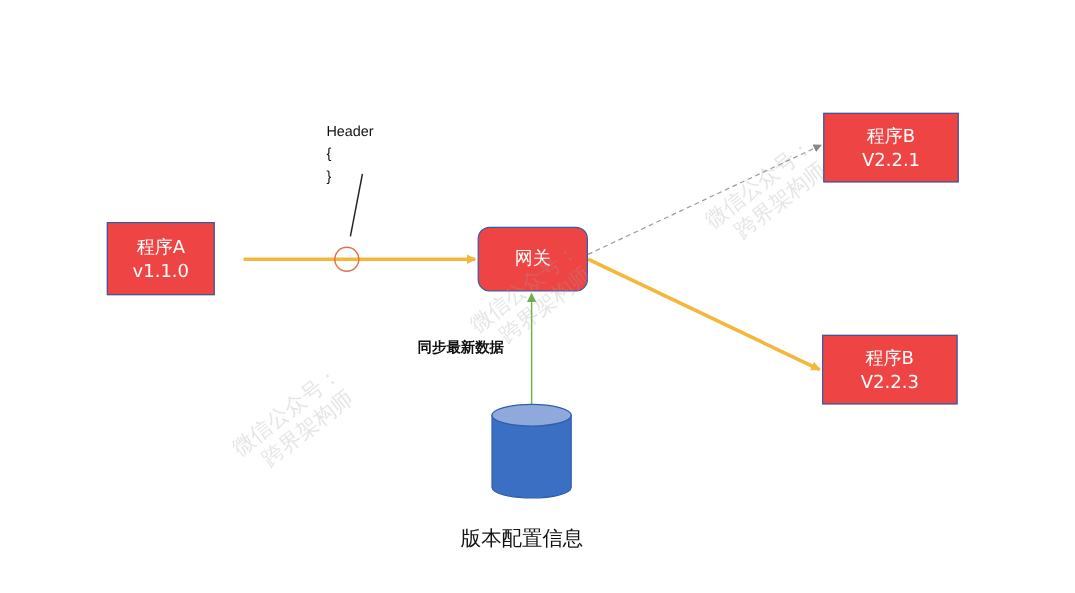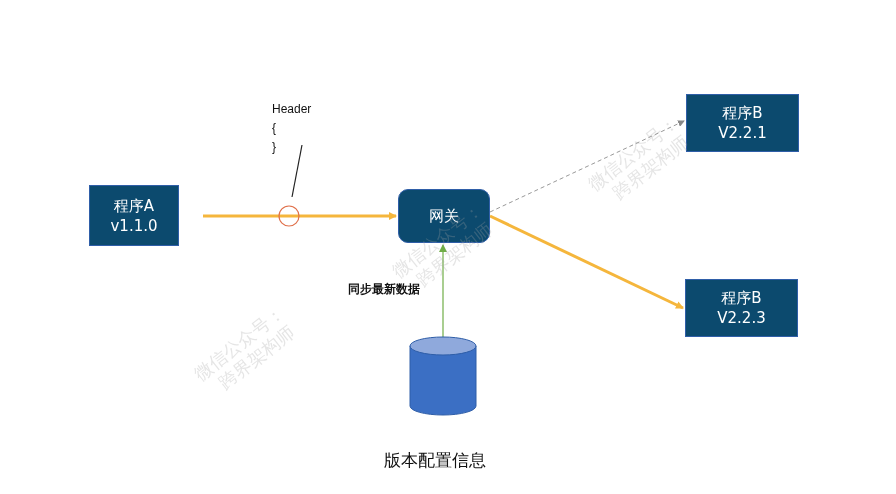--- a/index.html
+++ b/index.html
@@ -1,27 +1,27 @@
 <!DOCTYPE html>
 <html><head>
 <meta charset="utf-8">
 <style>
   html, body { margin:0; padding:0; background:#ffffff; }
   body { width:896px; height:494px; position:relative; overflow:hidden;
          font-family:"DejaVu Sans","Liberation Sans",sans-serif; }
   svg#canvas { position:absolute; left:0; top:0; }
-  .box { position:absolute; background:#0c4a6e; color:#fff; display:flex; flex-direction:column;
+  .box { position:absolute; background:#ef4444; color:#fff; display:flex; flex-direction:column;
          align-items:center; justify-content:center; font-size:15px; line-height:20px;
          border:1px solid #2f5ea8; box-sizing:border-box; }
   .gw { border-radius:10px; font-size:15px;font-family:Liberation Serif, serif; }
   .code { position:absolute; left:272px; top:52px; font-size:12px; line-height:19px; color:#111;
           font-family:"Liberation Sans","DejaVu Sans",sans-serif;margin-top:48px; }
   .code .ind { padding-left:14px; }
   .label { position:absolute; font-size:12px; color:#111; }
-  .db-label { position:absolute; left:384px; top:437px; font-size:17px; color:#111;margin-top:12px; }
+  .db-label { position:absolute; left:384px; top:437px; font-size:17px; color:#111; }
   .wm { position:absolute; color:rgba(160,160,160,0.28); font-size:18px; line-height:22px;
         transform:rotate(-38deg); transform-origin:left top; white-space:nowrap; pointer-events:none; }
 </style>
 </head>
 <body>
 
 <svg id="canvas" width="896" height="494">
   <defs>
     <marker id="arrOrange" markerWidth="8" markerHeight="8" refX="7" refY="4" orient="auto" markerUnits="userSpaceOnUse">
       <path d="M0,0 L8,4 L0,8 z" fill="#f5b63c"></path>

